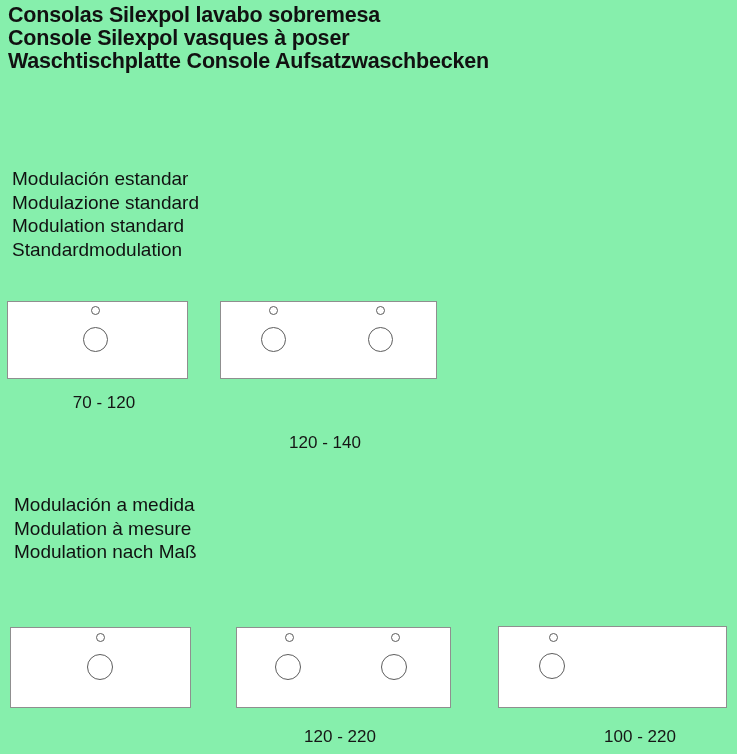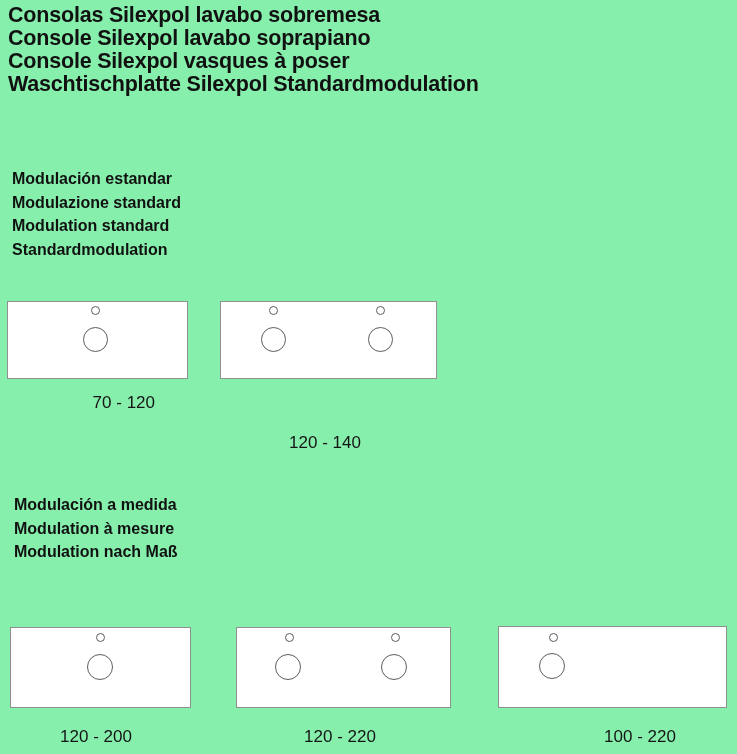--- a/index.html
+++ b/index.html
@@ -23,22 +23,22 @@
     font-weight: bold;
     line-height: 23px;
     white-space: nowrap;
     letter-spacing: -0.2px;
   }
   
   .heading-block { position: absolute; }
   .heading-standard { left: 12px; top: 167px; }
   .heading-custom   { left: 14px; top: 493px; }
   .heading-line {
-    font-size: 16px;
-    font-weight: bold;
+    font-size: 19px;
+    font-weight: normal;
     line-height: 23.5px;
     white-space: nowrap;
   }
   
   .slab {
     position: absolute;
     box-sizing: border-box;
     border: 1.5px solid #8f8f8f;
     background: #ffffff;
   }
@@ -78,36 +78,35 @@
   .s5-basin  { left: 40px; top: 26px; }
   
   .dim-label {
     position: absolute;
     width: 120px;
     text-align: center;
     font-size: 17px;
     white-space: nowrap;
     color: #151515;
   }
-  .dim-1 { left: 35px;  top: 393px; text-align: right; }
+  .dim-1 { left: 44px;  top: 393px; }
   .dim-2 { left: 265px; top: 393px; margin-top: 40px; }
   .dim-3 { left: 36px;  top: 727px; }
   .dim-4 { left: 280px; top: 727px; }
   .dim-5 { left: 580px; top: 727px; }
 </style>
 </head>
 <body>
 
 <div class="page">
 
   <div class="title-block">
     <div class="title-line">Consolas Silexpol lavabo sobremesa</div>
-    <div class="title-line">Console Silexpol lavabo soprapiano</div>
     <div class="title-line">Console Silexpol vasques à poser</div>
-    <div class="title-line">Waschtischplatte Silexpol Standardmodulation</div>
+    <div class="title-line">Waschtischplatte Console Aufsatzwaschbecken</div>
   </div>
 
   <div class="heading-block heading-standard">
     <div class="heading-line">Modulación estandar</div>
     <div class="heading-line">Modulazione standard</div>
     <div class="heading-line">Modulation standard</div>
     <div class="heading-line">Standardmodulation</div>
   </div>
 
   <div class="slab slab-1">
@@ -127,21 +126,20 @@
   <div class="heading-block heading-custom">
     <div class="heading-line">Modulación a medida</div>
     <div class="heading-line">Modulation à mesure</div>
     <div class="heading-line">Modulation nach Maß</div>
   </div>
 
   <div class="slab slab-3">
     <div class="hole faucet s3-faucet"></div>
     <div class="hole basin-lg s3-basin"></div>
   </div>
-  <div class="dim-label dim-3">120 - 200</div>
 
   <div class="slab slab-4">
     <div class="hole faucet s4-faucet-a"></div>
     <div class="hole faucet s4-faucet-b"></div>
     <div class="hole basin-lg s4-basin-a"></div>
     <div class="hole basin-lg s4-basin-b"></div>
   </div>
   <div class="dim-label dim-4">120 - 220</div>
 
   <div class="slab slab-5">

